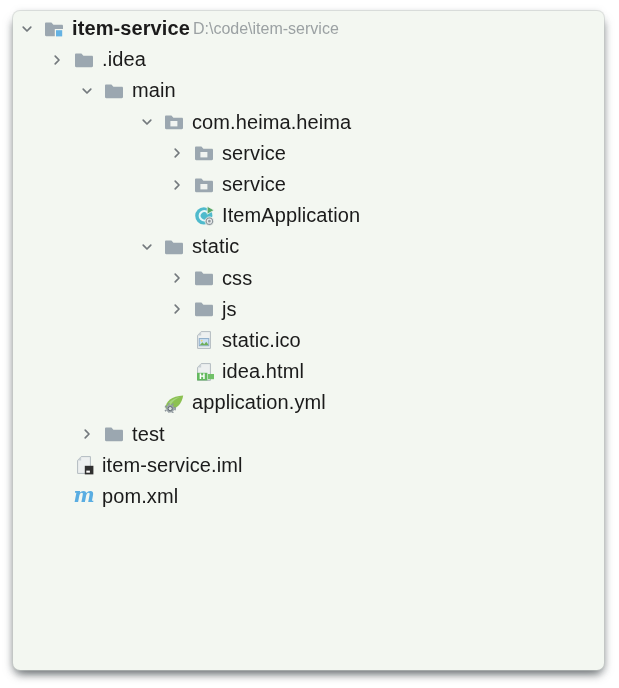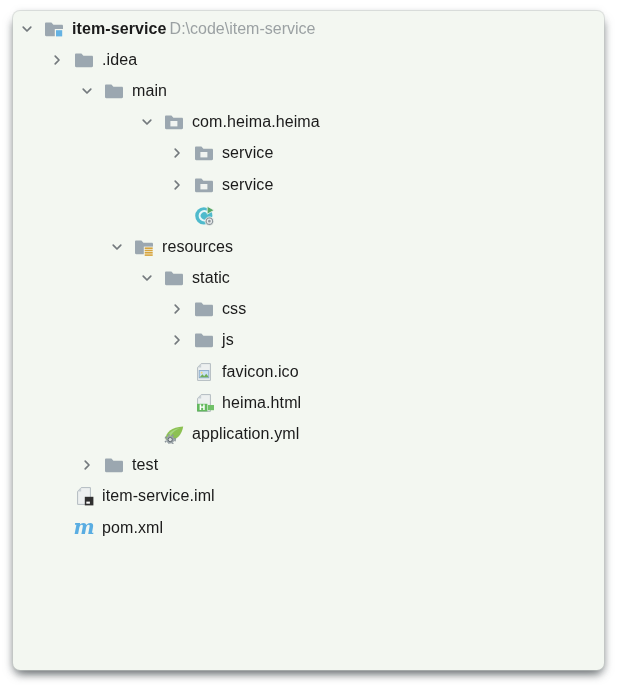--- a/index.html
+++ b/index.html
@@ -21,21 +21,21 @@
   .tree{position:relative;width:100%;height:100%;overflow:hidden;}
   .row{display:flex;align-items:center;height:31.2px;white-space:nowrap;}
   .indent{flex:0 0 auto;height:1px;}
   .twisty{
     flex:0 0 28px;width:28px;height:24px;display:flex;align-items:center;justify-content:center;
   }
   .icon-box{
     flex:0 0 24px;width:24px;height:22px;margin-left:1px;
     display:flex;align-items:center;justify-content:center;
   }
-  .label{margin-left:6px;font-size:16px;color:#1b1b1b;letter-spacing:.1px;}
+  .label{margin-left:6px;font-size:20px;color:#1b1b1b;letter-spacing:.1px;}
   .label.bold{font-weight:700;}
   .path{margin-left:3px;font-size:16px;color:#9ba1a3;}
   svg{display:block;}
 </style>
 </head>
 <body>
 
 <div class="window">
   <div class="tree">
       <div class="row">
@@ -132,39 +132,21 @@
         <span class="twisty"></span>
         <span class="icon-box">
           <svg width="21" height="21" viewBox="0 0 21 21">
             <circle cx="9.8" cy="10.8" r="8.6" fill="#4FBACC"></circle>
             <path d="M13.6 7.4 A4.7 4.7 0 1 0 13.6 14.2" fill="none" stroke="#E6F7F9" stroke-width="2.1" stroke-linecap="round"></path>
             <path d="M13.2 1.2 L20.2 5.2 L13.2 9.2 Z" fill="#59A869" stroke="#f3f7f1" stroke-width="0.8"></path>
             <circle cx="15.4" cy="16.2" r="4.3" fill="#8E979D" stroke="#f3f7f1" stroke-width="0.8"></circle>
             <circle cx="15.4" cy="16.2" r="2" fill="none" stroke="#E8EAEB" stroke-width="1.3"></circle>
           </svg>
         </span>
-      </div>
-      <div class="row">
-        <div class="indent" style="width: 90px;"></div>
-        <span class="twisty">
-          <svg width="16" height="16" viewBox="0 0 16 16">
-            <polyline points="4.2,6.2 8,10 11.8,6.2" fill="none" stroke="#73797d" stroke-width="1.7" stroke-linecap="round" stroke-linejoin="round"></polyline>
-          </svg>
-        </span>
-        <span class="icon-box">
-          <svg width="22" height="20" viewBox="0 0 22 20">
-            <path d="M2 4.6C2 3.9 2.5 3.4 3.2 3.4H8.4L10.4 5.8H18.8C19.5 5.8 20 6.3 20 7V16C20 16.7 19.5 17.2 18.8 17.2H3.2C2.5 17.2 2 16.7 2 16Z" fill="#9BA7B0"></path>
-            <rect x="10.8" y="9.6" width="9.8" height="9.4" fill="#f3f7f1"></rect>
-            <rect x="11.7" y="10.4" width="8" height="1.6" fill="#D7A43C"></rect>
-            <rect x="11.7" y="12.7" width="8" height="1.6" fill="#D7A43C"></rect>
-            <rect x="11.7" y="15.0" width="8" height="1.6" fill="#D7A43C"></rect>
-            <rect x="11.7" y="17.3" width="8" height="1.6" fill="#D7A43C"></rect>
-          </svg>
-        </span>
-        <span class="label">resources</span>
+        <span class="label">ItemApplication</span>
       </div>
       <div class="row">
         <div class="indent" style="width: 120px;"></div>
         <span class="twisty">
           <svg width="16" height="16" viewBox="0 0 16 16">
             <polyline points="4.2,6.2 8,10 11.8,6.2" fill="none" stroke="#73797d" stroke-width="1.7" stroke-linecap="round" stroke-linejoin="round"></polyline>
           </svg>
         </span>
         <span class="icon-box">
           <svg width="22" height="20" viewBox="0 0 22 20">
@@ -206,35 +188,35 @@
         <span class="twisty"></span>
         <span class="icon-box">
           <svg width="20" height="20" viewBox="0 0 20 20">
             <path d="M7.2 1.6 H16.4 V18.4 H3.6 V5.4 Z" fill="#EDF0F0" stroke="#B2BBC0" stroke-width="1"></path>
             <path d="M7.2 1.6 V5.4 H3.6 Z" fill="#C8CFD4"></path>
             <rect x="5.2" y="8.6" width="9.6" height="7.2" fill="#CBE0F2" stroke="#85A6C6" stroke-width="0.9"></rect>
             <path d="M5.7 15.3 L8.4 12.2 L10.2 14.2 L12.2 11.8 L14.3 14.6 V15.3 Z" fill="#6FAE58"></path>
             <circle cx="7.7" cy="10.7" r="0.9" fill="#F5D76E"></circle>
           </svg>
         </span>
-        <span class="label">favicon.ico</span>
+        <span class="label">static.ico</span>
       </div>
       <div class="row">
         <div class="indent" style="width: 150px;"></div>
         <span class="twisty"></span>
         <span class="icon-box">
           <svg width="20" height="20" viewBox="0 0 20 20">
             <path d="M7.2 1.6 H16.4 V18.4 H3.6 V5.4 Z" fill="#EDF0F0" stroke="#B2BBC0" stroke-width="1"></path>
             <path d="M7.2 1.6 V5.4 H3.6 Z" fill="#C8CFD4"></path>
             <rect x="3" y="10.8" width="10.4" height="7.6" fill="#63B95E"></rect>
             <rect x="14" y="12" width="6" height="5.2" fill="#70C167"></rect>
             <text x="8.2" y="17" text-anchor="middle" font-size="7.6" font-weight="bold" fill="#ffffff" font-family="DejaVu Sans, sans-serif">H</text>
           </svg>
         </span>
-        <span class="label">heima.html</span>
+        <span class="label">idea.html</span>
       </div>
       <div class="row">
         <div class="indent" style="width: 120px;"></div>
         <span class="twisty"></span>
         <span class="icon-box">
           <svg width="22" height="20" viewBox="0 0 22 20">
             <path d="M2.6 15.6 C2.4 8.4 8.6 3.4 20.2 2.6 C18.8 11.4 13.2 16.6 5.8 16.4 C4.4 16.35 3.2 16.1 2.6 15.6 Z" fill="#8CC152"></path>
             <path d="M4 14.8 C4.8 9.2 9.8 5 19 3.6 C13.6 5 8.6 8.4 6.4 15.2 Z" fill="#A5D57F"></path>
             <circle cx="7.2" cy="15.6" r="4.9" fill="none" stroke="#8D969C" stroke-width="1.7" stroke-dasharray="1.7 2.35"></circle>
             <circle cx="7.2" cy="15.6" r="3.9" fill="#99A2A8"></circle>

